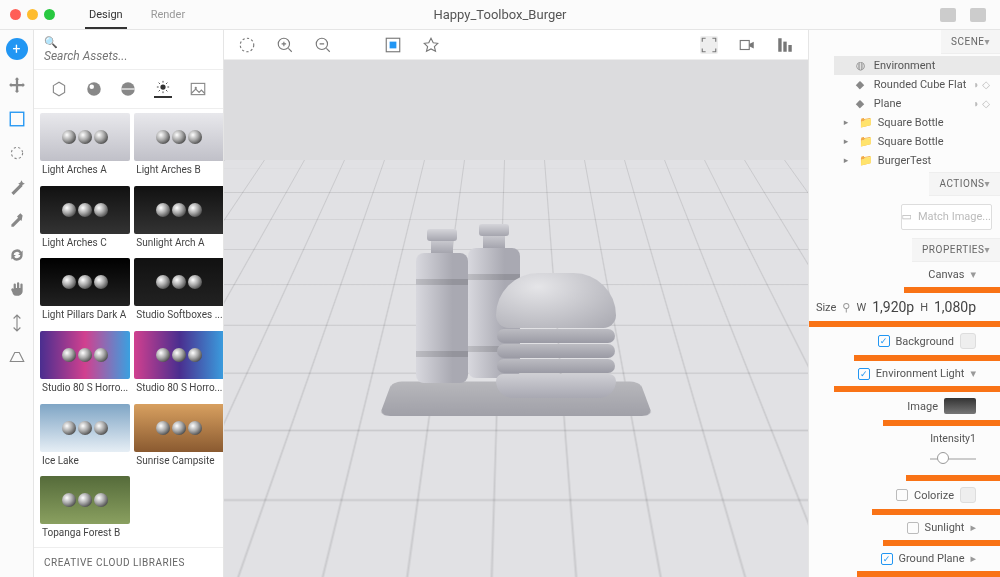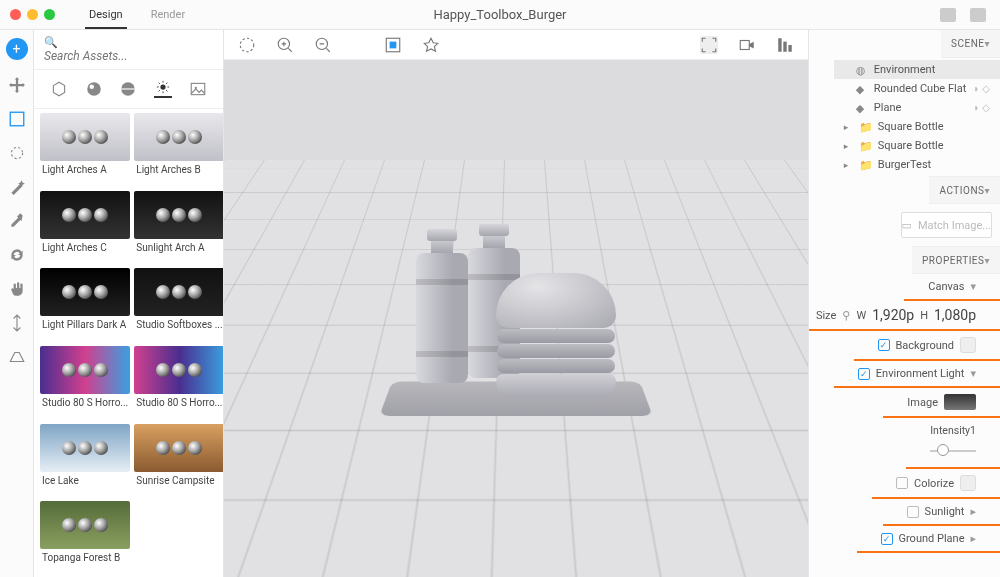--- a/index.html
+++ b/index.html
@@ -68,21 +68,21 @@
   .right .sechdr .chev { margin-left: auto; color: #999; }
   .scenelist { padding: 2px 0; }
   .scenelist .sitem { display: flex; align-items: center; padding: 3px 10px 3px 22px; gap: 6px; cursor: pointer; color: #555; }
   .scenelist .sitem.selected { background: #e9e9e9; }
   .scenelist .sitem .sico { width: 12px; height: 12px; color: #888; }
   .scenelist .sitem .sright { margin-left: auto; display: flex; gap: 4px; color: #bbb; font-size: 10px; }
   .scenelist .sitem.hasarrow { padding-left: 10px; }
   .scenelist .arrow { width: 10px; color: #888; font-size: 9px; }
   .matchbox { padding: 8px; }
   .matchbox button { width: 100%; height: 26px; border: 1px solid #ddd; background: #fff; color: #bbb; font-size: 11px; border-radius: 2px; display: flex; align-items: center; justify-content: center; gap: 6px; cursor: pointer; }
-  .prop { padding: 6px 24px; border-bottom: 2px solid #f97316; }
+  .prop { padding: 6px 24px; border-bottom: 6px solid #f97316; }
   .proprow { display: flex; align-items: center; gap: 6px; color: #555; }
   .proprow .plabel { flex: 0 0 auto; }
   .proprow input[type=text] { width: 42px; border: none; outline: none; background: transparent; text-align: right; font-size: 14px; color: #444; }
   .proprow .chev { margin-left: auto; color: #999; }
   .proprow .swatch { width: 16px; height: 16px; border-radius: 3px; background: #eee; border: 1px solid #ddd; margin-left: auto; }
   .proprow .envthumb { width: 32px; height: 16px; background: linear-gradient(#333,#777); border-radius: 2px; margin-left: auto; }
   .cbx { width: 12px; height: 12px; border: 1px solid #2196f3; border-radius: 2px; display: inline-flex; align-items: center; justify-content: center; font-size: 9px; color: #2196f3; flex-shrink: 0; }
   .cbx.unchecked { border-color: #bbb; color: transparent; }
   .slider { position: relative; height: 18px; margin: 4px 0 2px 0; }
   .slider .track { position: absolute; top: 50%; left: 0; right: 0; height: 2px; background: #ccc; }
@@ -301,20 +301,21 @@
           <div class="timg" style="background:linear-gradient(#556b3a,#8aa060)">
             <div class="sphrow">
               <div class="sphere"></div>
               <div class="sphere"></div>
               <div class="sphere"></div>
             </div>
           </div>
           <div class="tlabel">Topanga Forest B</div>
         </div>
       </div>
+    <div class="cclibs">CREATIVE CLOUD LIBRARIES</div>
   </div>
 
   <div class="viewport">
     <div class="vtoolbar">
       <div class="vico">
           <svg viewBox="0 0 16 16">
             <circle cx="8" cy="8" r="6" stroke="currentColor" stroke-dasharray="2 2" fill="none"></circle>
           </svg>
         </div>
       <div class="vico">

